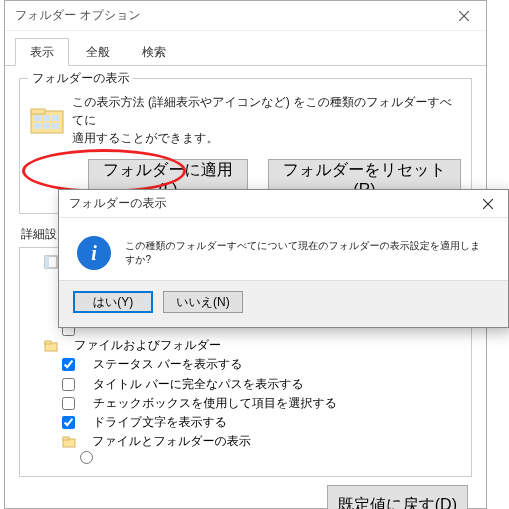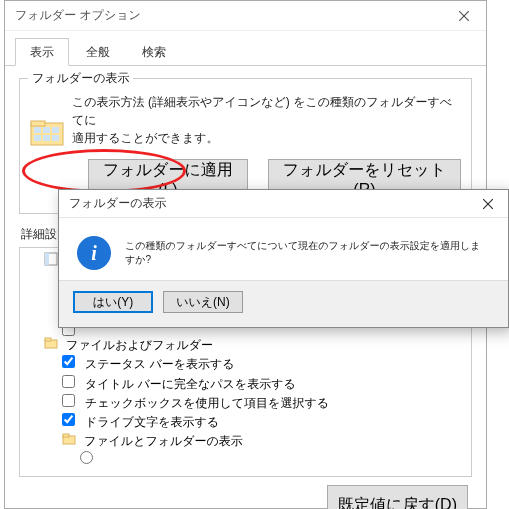--- a/index.html
+++ b/index.html
@@ -9,30 +9,30 @@
 .titlebar .title { font-size: 12px; }
 .close-btn { width: 45px; height: 30px; display: flex; align-items: center; justify-content: center; color: #555; cursor: pointer; }
 .close-btn svg { width: 10px; height: 10px; }
 .tabs { display: flex; padding: 6px 10px 0 10px; background: #fff; border-bottom: 1px solid #ccc; }
 .tab { padding: 5px 14px 4px 14px; margin-right: 2px; cursor: pointer; color: #333; position: relative; top: 1px; }
 .tab.active { border: 1px solid #ccc; border-bottom: 1px solid #fff; background: #fff; }
 .tab:not(.active) { border: 1px solid transparent; }
 .panel { padding: 12px 14px; }
 .group { border: 1px solid #ccc; padding: 14px 10px 14px 10px; margin-bottom: 12px; position: relative; }
 .group-label { position: absolute; top: -9px; left: 8px; background: #fff; padding: 0 4px; font-size: 12px; color: #222; }
-.display-row { display: flex; align-items: flex-end; gap: 8px; }
+.display-row { display: flex; align-items: center; gap: 8px; }
 .folder-icon { width: 34px; height: 30px; flex-shrink: 0; }
 .folder-icon svg { width: 100%; height: 100%; }
 .desc { font-size: 12px; line-height: 1.5; color: #222; }
 .btn-row { display: flex; gap: 20px; margin-top: 12px; padding-left: 58px; }
 .btn { min-width: 150px; height: 40px; border: 1px solid #aaa; background: #e1e1e1; font-size: 16px; cursor: pointer; padding: 0 10px; }
 .ellipse { position: absolute; border: 3px solid #e22; border-radius: 50%; width: 164px; height: 44px; pointer-events: none; }
 .adv-label { margin: 4px 0 4px 2px; color: #222; }
 .tree { border: 1px solid #ccc; height: 230px; overflow: hidden; background: #fff; padding: 4px 6px; font-size: 12px; line-height: 1.6; }
-.tree-item { display: flex; gap: 8px; white-space: nowrap; }
+.tree-item { display: flex; align-items: center; gap: 16px; white-space: nowrap; }
 .tree-check { width: 13px; height: 13px; margin: 0 2px 0 0; }
 .tree-radio { width: 13px; height: 13px; margin: 0 2px 0 0; }
 .indent1 { padding-left: 18px; }
 .indent2 { padding-left: 36px; }
 .indent3 { padding-left: 54px; }
 .footer { display: flex; justify-content: flex-end; padding: 8px 4px; }
 .dlg { position: absolute; border: 1px solid #888; background: #fff; box-shadow: 4px 4px 14px rgba(0,0,0,0.3); }
 .dlg-title { height: 28px; display: flex; align-items: center; justify-content: space-between; padding-left: 10px; background: #fff; border-bottom: 1px solid #e5e5e5; font-size: 12px; color: #333; }
 .dlg-body { display: flex; align-items: center; gap: 14px; padding: 18px 18px 10px 18px; background: #fff; }
 .info-icon { width: 34px; height: 34px; border-radius: 50%; background: #1e73d6; color: #fff; display: flex; align-items: center; justify-content: center; font-style: italic; font-family: Georgia, serif; font-size: 20px; font-weight: bold; flex-shrink: 0; }

